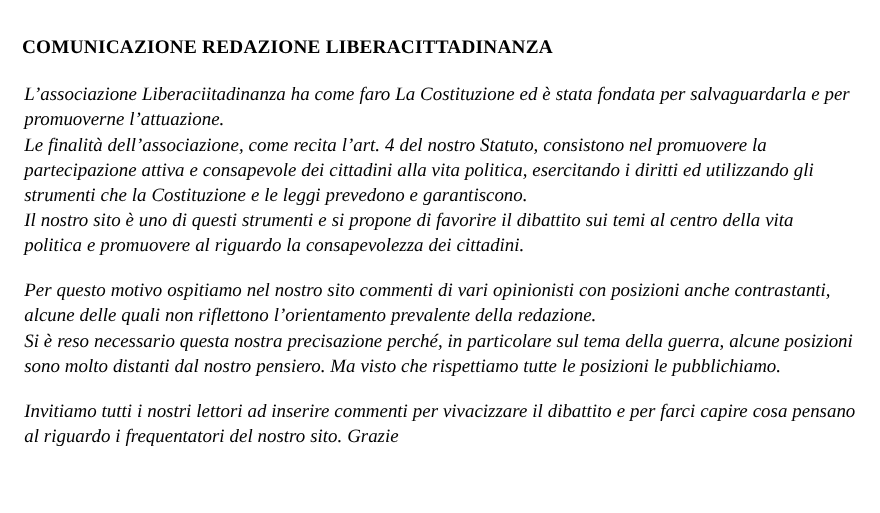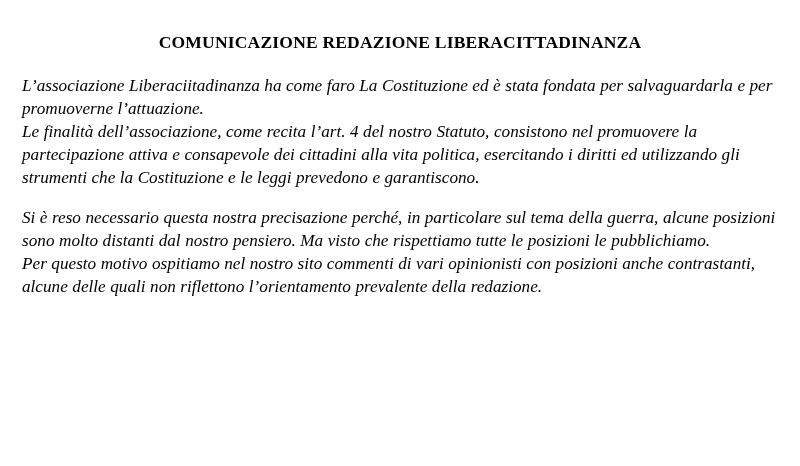--- a/index.html
+++ b/index.html
@@ -15,21 +15,21 @@
     overflow: hidden;
   }
   .page {
     width: 800px;
     height: 466px;
     box-sizing: border-box;
     padding: 0;
     position: relative;
   }
   .doc-title {
-    text-align: center;
+    text-align: left;
     font-weight: bold;
     font-size: 17.5px;
     letter-spacing: 0.2px;
     margin: 32px 0 0 0;
     padding: 0 20px;
     line-height: 1.2;
   }
   .body-block {
     padding: 0 22px 0 22px;
     margin-top: 22px;
@@ -52,24 +52,26 @@
 <div class="page">
 
   <h1 class="doc-title">COMUNICAZIONE REDAZIONE LIBERACITTADINANZA</h1>
 
   <div class="body-block">
 
     <p class="para">L’associazione Liberaciitadinanza ha come faro La Costituzione ed è stata fondata per salvaguardarla e per promuoverne l’attuazione.</p>
 
     <p class="para">Le finalità dell’associazione, come recita l’art. 4 del nostro Statuto, consistono nel promuovere la partecipazione attiva e consapevole dei cittadini alla vita politica, esercitando i diritti ed utilizzando gli strumenti che la Costituzione e le leggi prevedono e garantiscono.</p>
 
+    <p class="para">Il nostro sito è uno di questi strumenti e si propone di favorire il dibattito sui temi al centro della  vita politica e promuovere al riguardo la consapevolezza dei cittadini.</p>
 
     <div class="spacer"></div>
 
+    <p class="para">Per questo motivo ospitiamo nel nostro sito commenti di vari opinionisti con posizioni anche contrastanti, alcune delle quali  non riflettono l’orientamento prevalente della redazione.</p>
+
     <p class="para">Si è reso necessario questa nostra precisazione perché, in particolare sul tema della guerra, alcune posizioni sono  molto distanti dal nostro pensiero. Ma visto che rispettiamo tutte le posizioni le pubblichiamo.</p>
-
-    <p class="para">Per questo motivo ospitiamo nel nostro sito commenti di vari opinionisti con posizioni anche contrastanti, alcune delle quali  non riflettono l’orientamento prevalente della redazione.</p>
 
     <div class="spacer"></div>
 
+    <p class="para">Invitiamo tutti i nostri lettori ad inserire commenti per vivacizzare il dibattito e per farci capire cosa pensano al riguardo i frequentatori del nostro sito. Grazie</p>
 
   </div>
 </div>
 
 </body></html>

